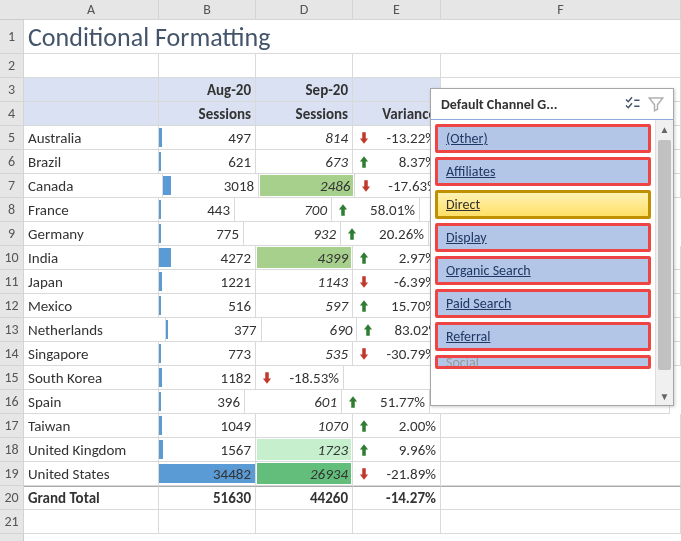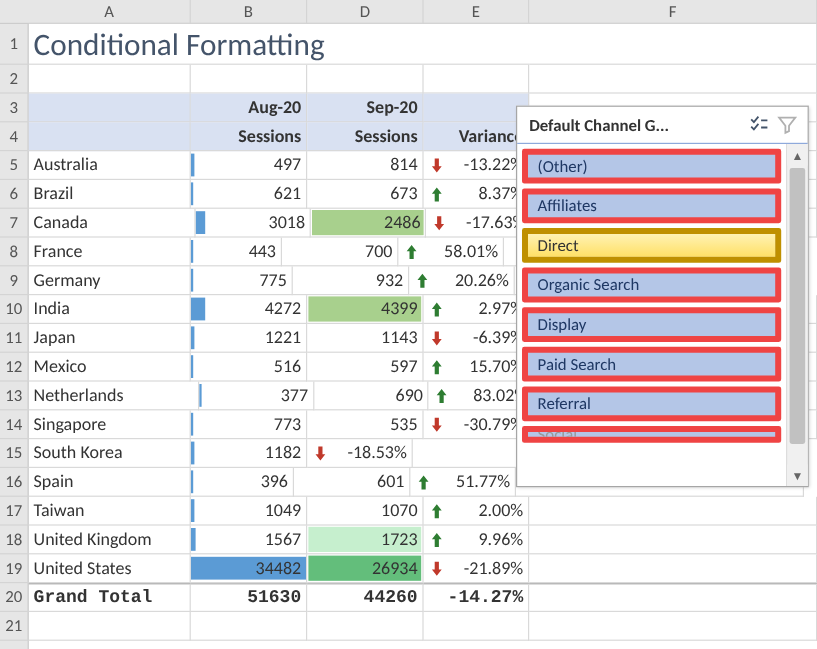--- a/index.html
+++ b/index.html
@@ -66,27 +66,27 @@
     font-weight: 300;
     border-bottom:1px solid #d9d9d9;
     height:34px;
     padding-left:4px;
     display:flex; align-items:center;
   }
   .hdr { background:#d9e1f2; font-weight:bold; justify-content:flex-end; }
   .hdr.left { justify-content:flex-start; }
   .num { justify-content:flex-end; font-variant-numeric: tabular-nums; }
   .country { justify-content:flex-start; }
-  .bold { font-weight:bold;font-family:Liberation Mono, monospace; }
+  .bold { font-weight:bold; }
   .barcell { position:relative; padding:0; }
   .barcell .bar { position:absolute; left:0; top:2px; bottom:2px; background:#5b9bd5; }
   .barcell .val { position:absolute; right:4px; top:0; bottom:0; display:flex; align-items:center; }
   .scalecell { position:relative; }
   .scalecell .bg { position:absolute; inset:1px; }
-  .scalecell .val { position:relative; z-index:1; margin-left:auto; }
+  .scalecell .val { position:relative; z-index:1; margin-left:auto;font-style:italic; }
   .iconcell { display:flex; align-items:center; justify-content:space-between; gap:2px; }
   .arrow { width:14px; height:14px; flex-shrink:0; }
   .totalrow .cell { font-weight:bold; border-top:1px solid #aaa; }
   
   .slicer {
     position:absolute;
     top: 88px; left: 430px;
     width: 244px; height: 318px;
     background:#fff;
     border:1px solid #a6a6a6;
@@ -100,27 +100,28 @@
     font-weight:bold; color:#333;
     border-bottom:1px solid #8ea9db;
   }
   .slicer-head .title { flex:1; overflow:hidden; text-overflow:ellipsis; white-space:nowrap; }
   .slicer-icon { width:18px; height:18px; flex-shrink:0; }
   .slicer-body { flex:1; display:flex; }
   .slicer-items { flex:1; padding:4px; overflow:hidden; }
   .slicer-item {
     height:29px;
     margin-bottom:4px;
-    border:5px solid #ef4444;
+    border:3px solid #ef4444;
     border-radius:2px;
     padding:0 8px;
     display:flex; align-items:center;
     background:#b4c6e7;
     color:#1f3864;
     cursor:pointer;
+    text-decoration:underline;
   }
   .slicer-item.sel {
     background:linear-gradient(#fff2b3,#ffe066);
     border-color:#bf9000;
     color:#333;
   }
   .slicer-item.cut { color:#999; }
   .slicer-scroll {
     width:18px;
     background:#f0f0f0;
@@ -491,22 +492,22 @@
         </svg>
       <svg class="slicer-icon" viewBox="0 0 24 24" fill="none" stroke="#b0b0b0" stroke-width="2">
           <path d="M3 4h18l-7 9v6l-4 2v-8z"></path>
         </svg>
     </div>
     <div class="slicer-body">
       <div class="slicer-items" id="slicer-items">
           <div class="slicer-item  " style="">(Other)</div>
           <div class="slicer-item  " style="">Affiliates</div>
           <div class="slicer-item sel " style="">Direct</div>
+          <div class="slicer-item  " style="">Display</div>
           <div class="slicer-item  " style="">Organic Search</div>
-          <div class="slicer-item  " style="">Display</div>
           <div class="slicer-item  " style="">Paid Search</div>
           <div class="slicer-item  " style="">Referral</div>
           <div class="slicer-item  cut" style="height:14px;overflow:hidden;margin-bottom:0;">Social</div>
         </div>
       <div class="slicer-scroll">
         <div class="btn">▲</div>
         <div class="thumb" style="top:20px; height:230px;"></div>
         <div class="btn" style="position:absolute;bottom:0;left:0;right:0;">▼</div>
       </div>
     </div>

